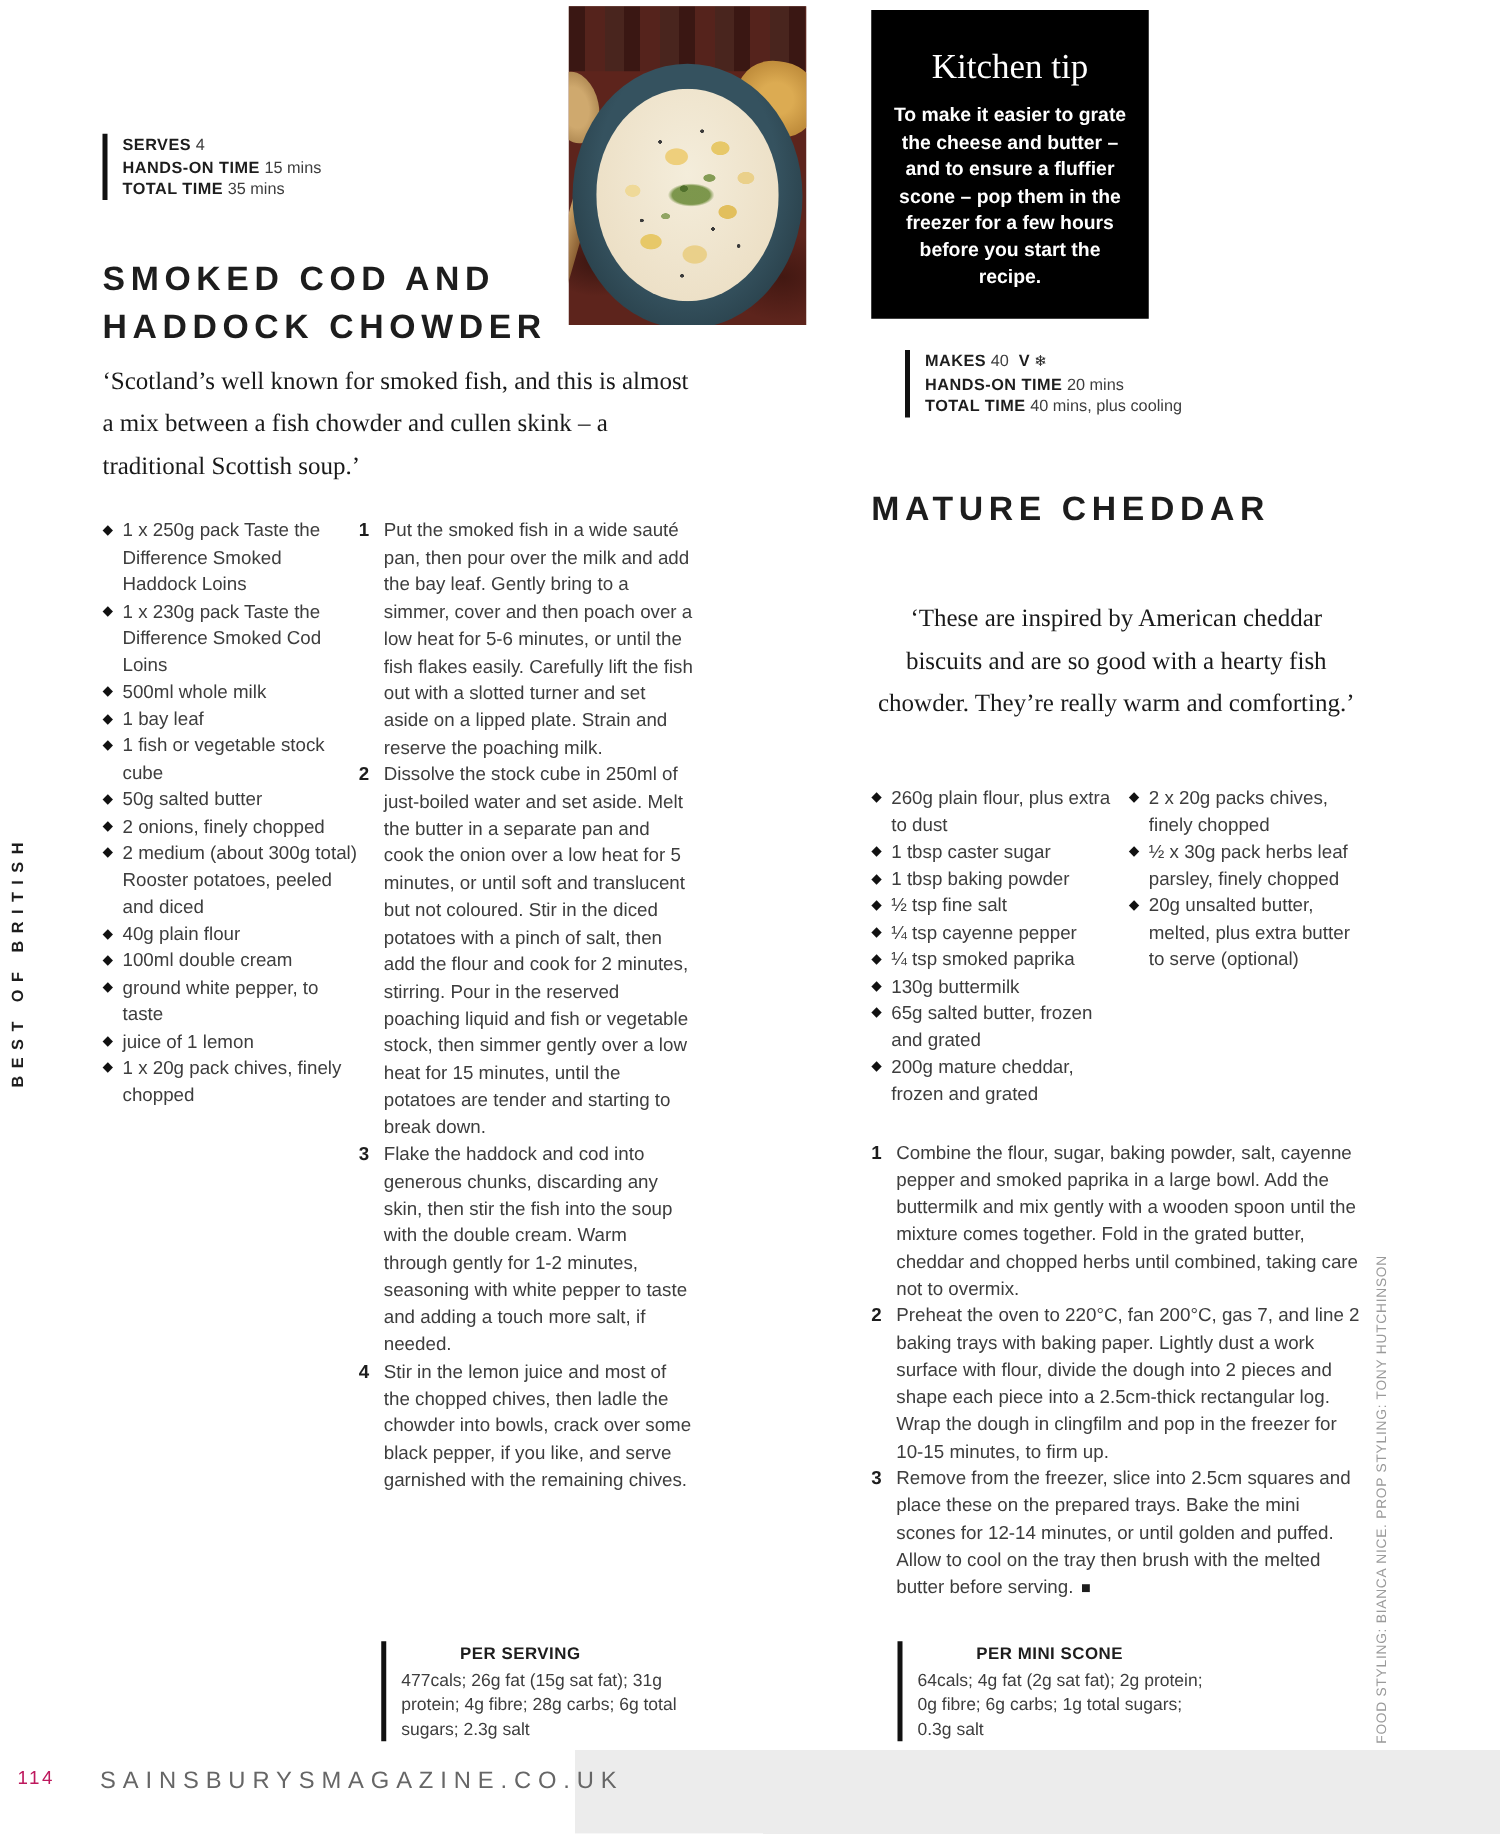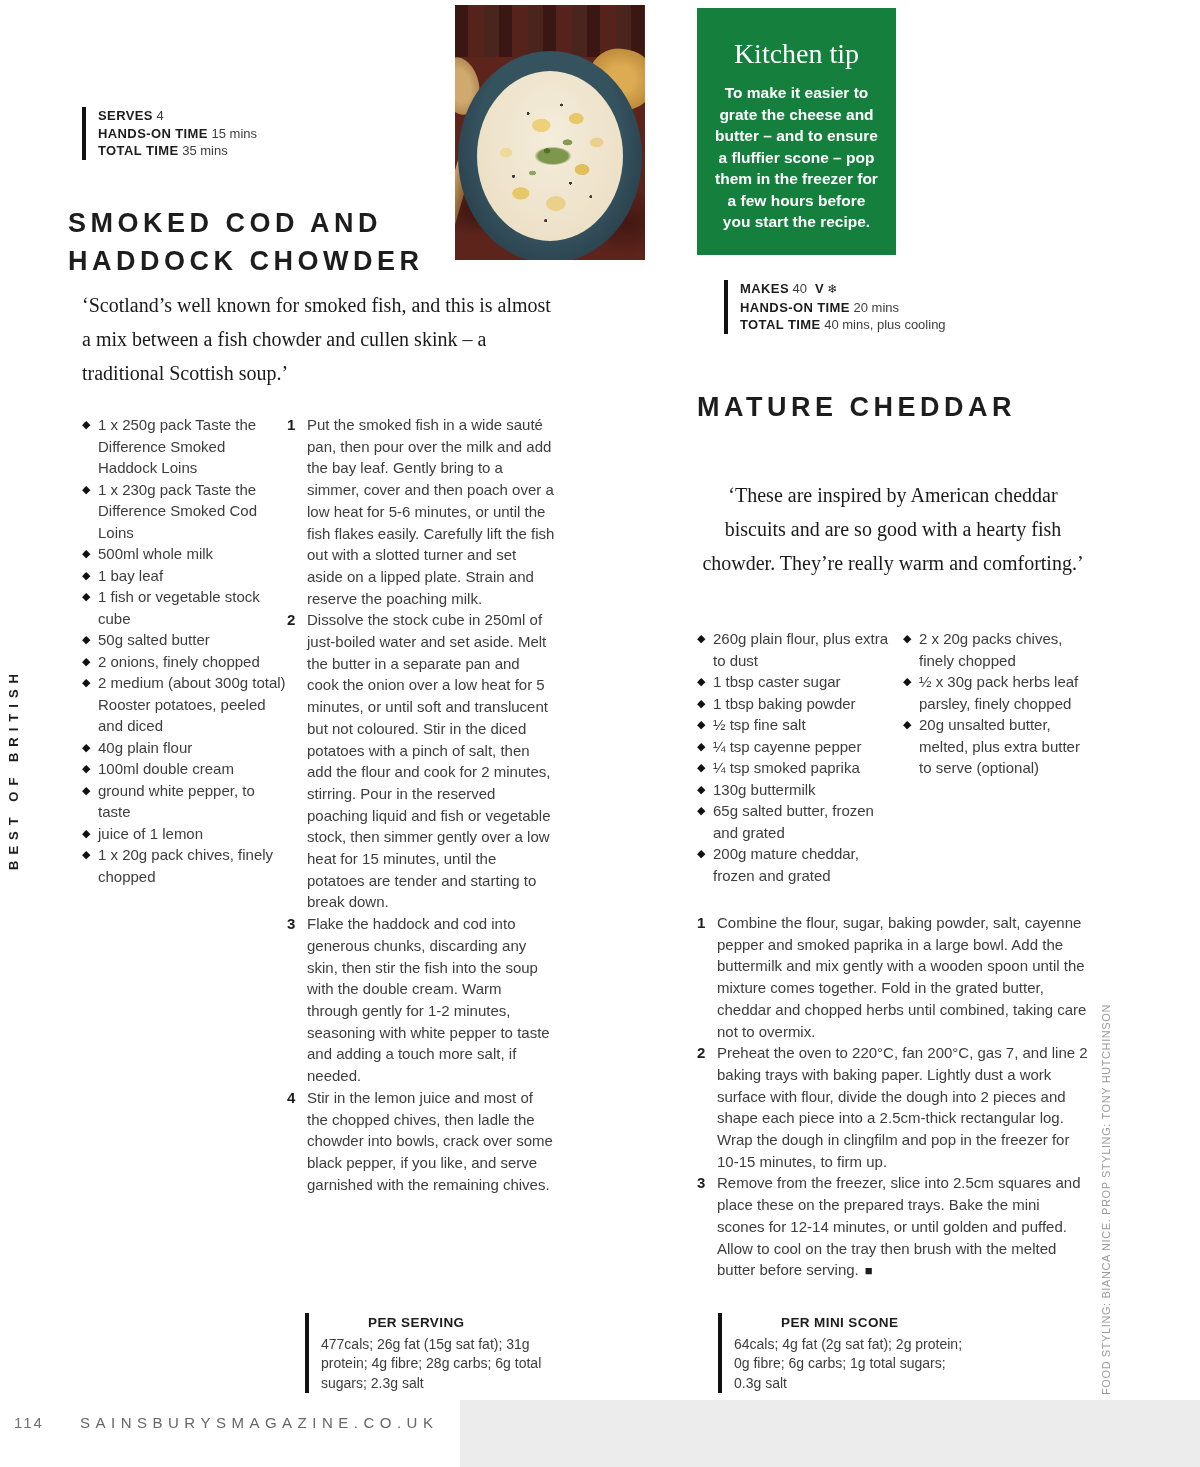--- a/index.html
+++ b/index.html
@@ -16,21 +16,21 @@
   
   .meta{border-left:4px solid #111;padding-left:12px;font-size:13px;line-height:17.5px;color:#3d3d3d;}
   .meta-label{font-weight:bold;color:#1d1d1d;letter-spacing:.4px;}
   .meta-diet{font-weight:bold;color:#1d1d1d;margin-left:8px;}
   .meta-freeze{font-size:12px;color:#1d1d1d;}
   .meta1{position:absolute;left:82px;top:107px;width:360px;}
   .meta2{position:absolute;left:724px;top:280px;width:380px;}
 
   
   .title{position:absolute;font-weight:bold;color:#1d1d1d;font-size:27px;line-height:38px;letter-spacing:4.5px;}
-  .title1{left:68px;top:186px;width:470px;}
+  .title1{left:82px;top:186px;width:470px;}
   .title2{left:697px;top:370px;width:400px;}
 
   
   .quote{position:absolute;font-family:"Liberation Serif",serif;font-size:20px;line-height:34px;color:#1a1a1a;}
   .quote1{left:82px;top:268px;width:478px;}
   .quote2{left:697px;top:458px;width:392px;text-align:center;}
 
   
   .ing-list{position:absolute;margin:0;padding:0;list-style:none;font-size:15px;line-height:21.5px;}
   .ing{display:flex;align-items:flex-start;}
@@ -50,28 +50,28 @@
   .end-mark{color:#1d1d1d;font-size:13px;margin-left:6px;}
 
   
   .nutrition{position:absolute;border-left:4px solid #111;padding-left:12px;
       font-size:14px;line-height:19.5px;color:#3d3d3d;}
   .nutrition .nut-label{font-weight:bold;color:#1d1d1d;font-size:13.5px;letter-spacing:.4px;margin-bottom:2px;padding-left:47px;}
   .nut1{left:305px;top:1313px;width:225px;}
   .nut2{left:718px;top:1313px;width:235px;}
 
   
-  .tip{position:absolute;left:697px;top:8px;width:199px;height:247px;background:#15803d;
+  .tip{position:absolute;left:697px;top:8px;width:222px;height:247px;background:#000000;
       color:#fff;text-align:center;box-sizing:border-box;padding:30px 18px 0;}
   .tip-title{font-family:"Liberation Serif",serif;font-size:28px;margin:0 0 12px;font-weight:normal;}
   .tip-body{font-weight:bold;font-size:15.5px;line-height:21.5px;margin:0;}
 
   
-  .page-num{position:absolute;left:14px;top:1414px;font-size:15px;letter-spacing:2px;color:#737373;}
-  .site{position:absolute;left:80px;top:1414px;font-size:15px;letter-spacing:5.5px;color:#666;}
+  .page-num{position:absolute;left:14px;top:1414px;font-size:15px;letter-spacing:2px;color:#be185d;}
+  .site{position:absolute;left:80px;top:1414px;font-size:19px;letter-spacing:5.5px;color:#666;}
   .gray-strip{position:absolute;left:460px;top:1400px;width:740px;height:67px;background:#ececec;}
 
   
   .photo{position:absolute;left:455px;top:5px;width:190px;height:255px;overflow:hidden;background:#5d241c;}
   .wood-top{position:absolute;left:0;top:0;right:0;height:52px;
       background:repeating-linear-gradient(90deg,#3a1713 0 13px,#55231c 13px 29px,#49251e 29px 44px);}
   .photo-mottle{position:absolute;inset:0;
       background:
         radial-gradient(60px 40px at 12% 80%,rgba(30,10,8,.55),transparent 70%),
         radial-gradient(70px 50px at 90% 85%,rgba(40,12,8,.5),transparent 70%),

